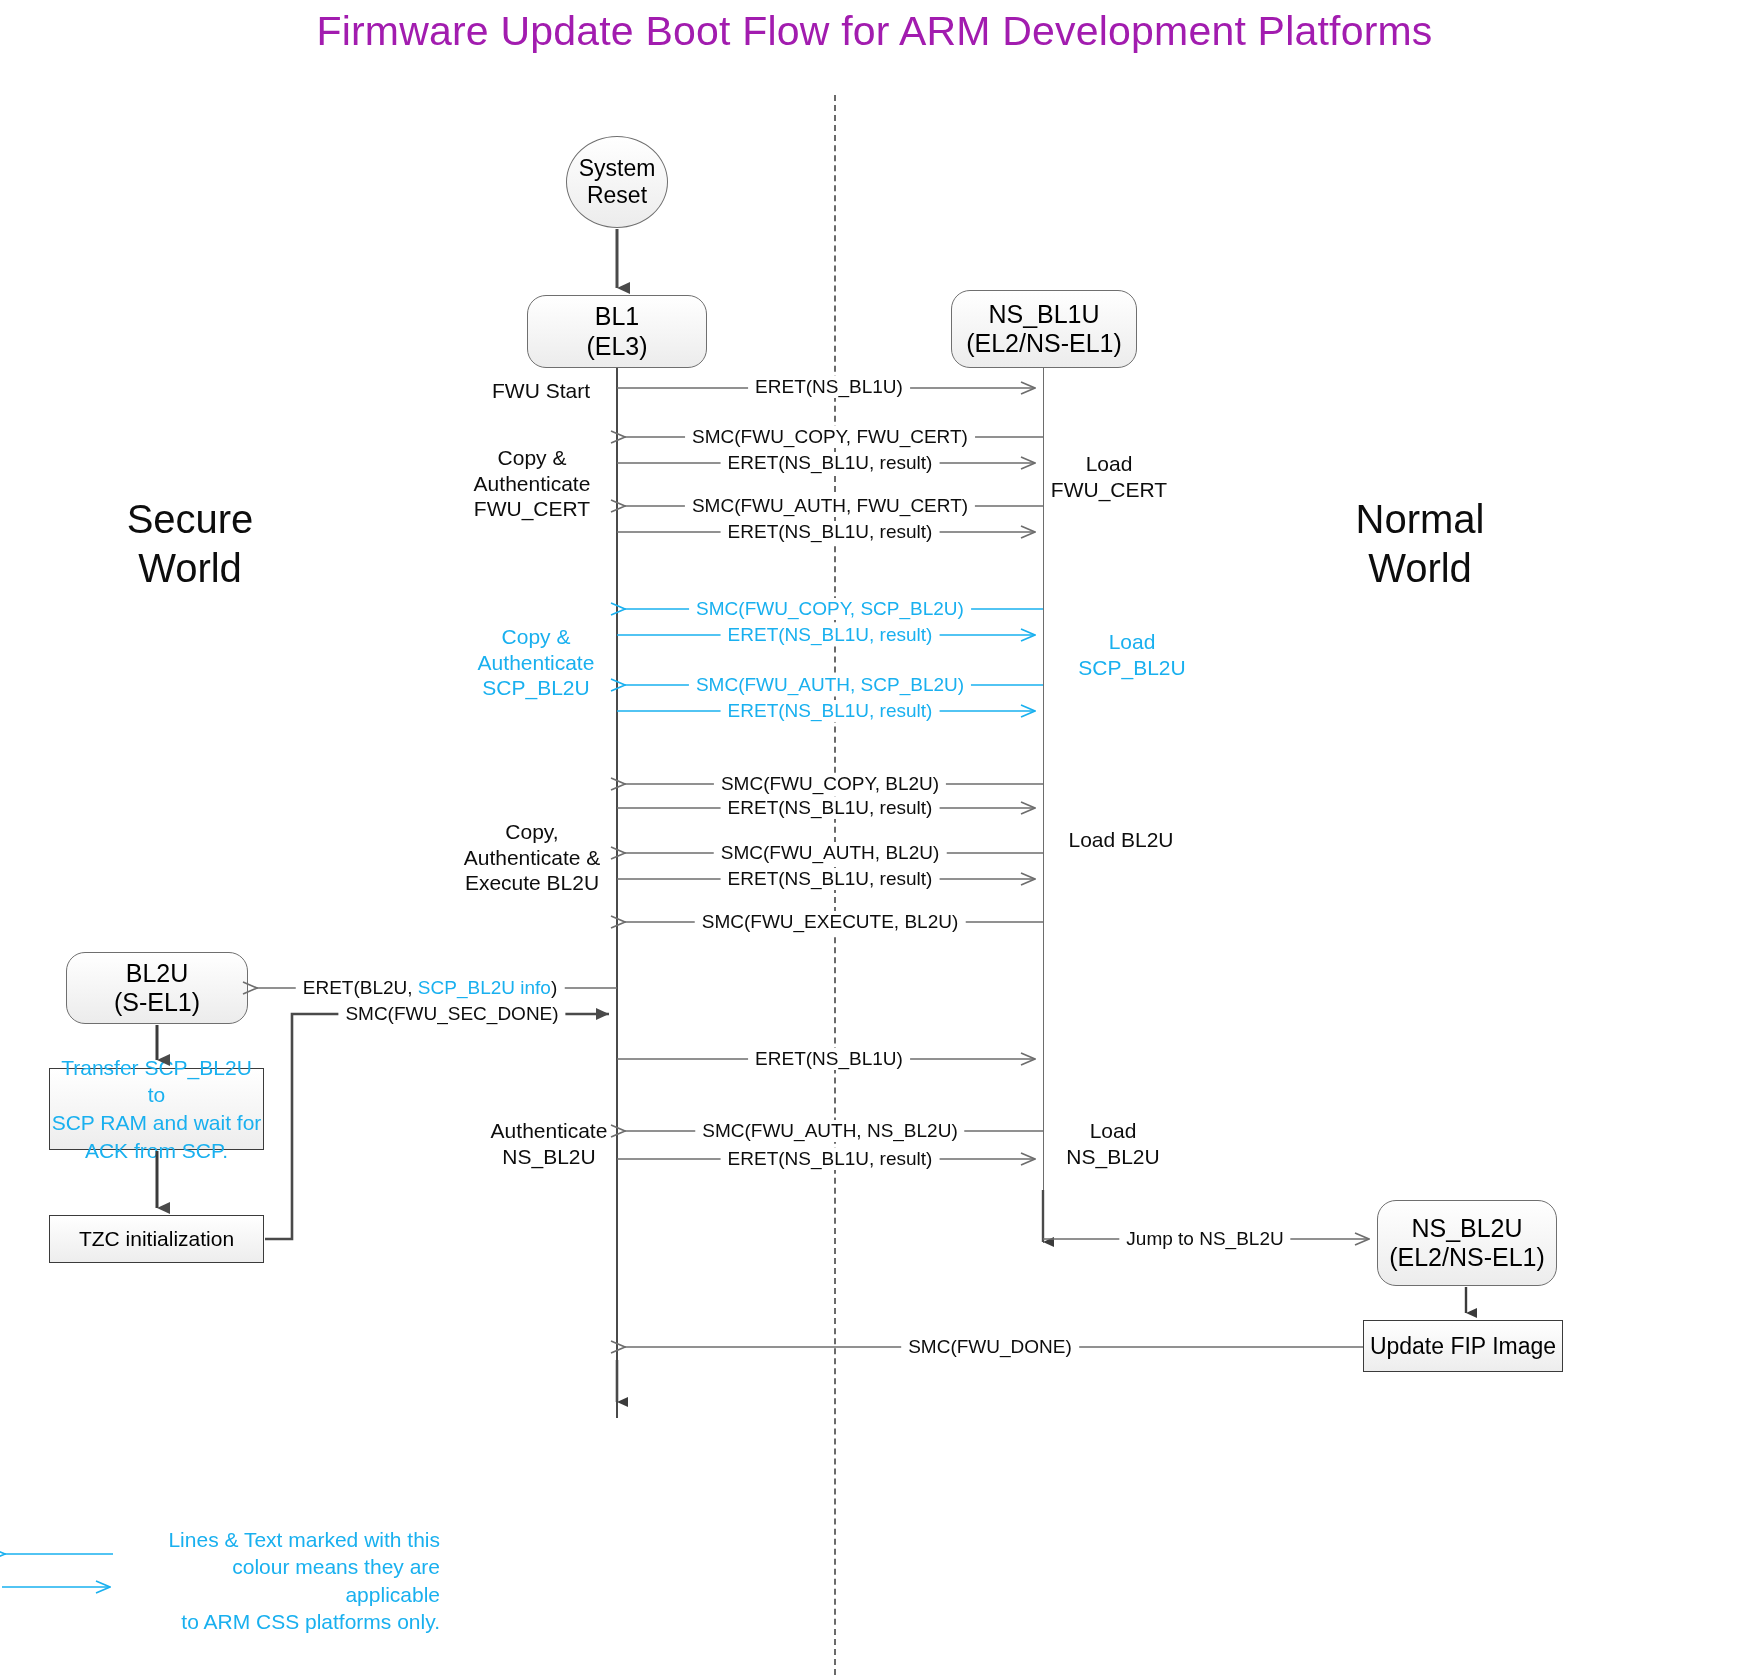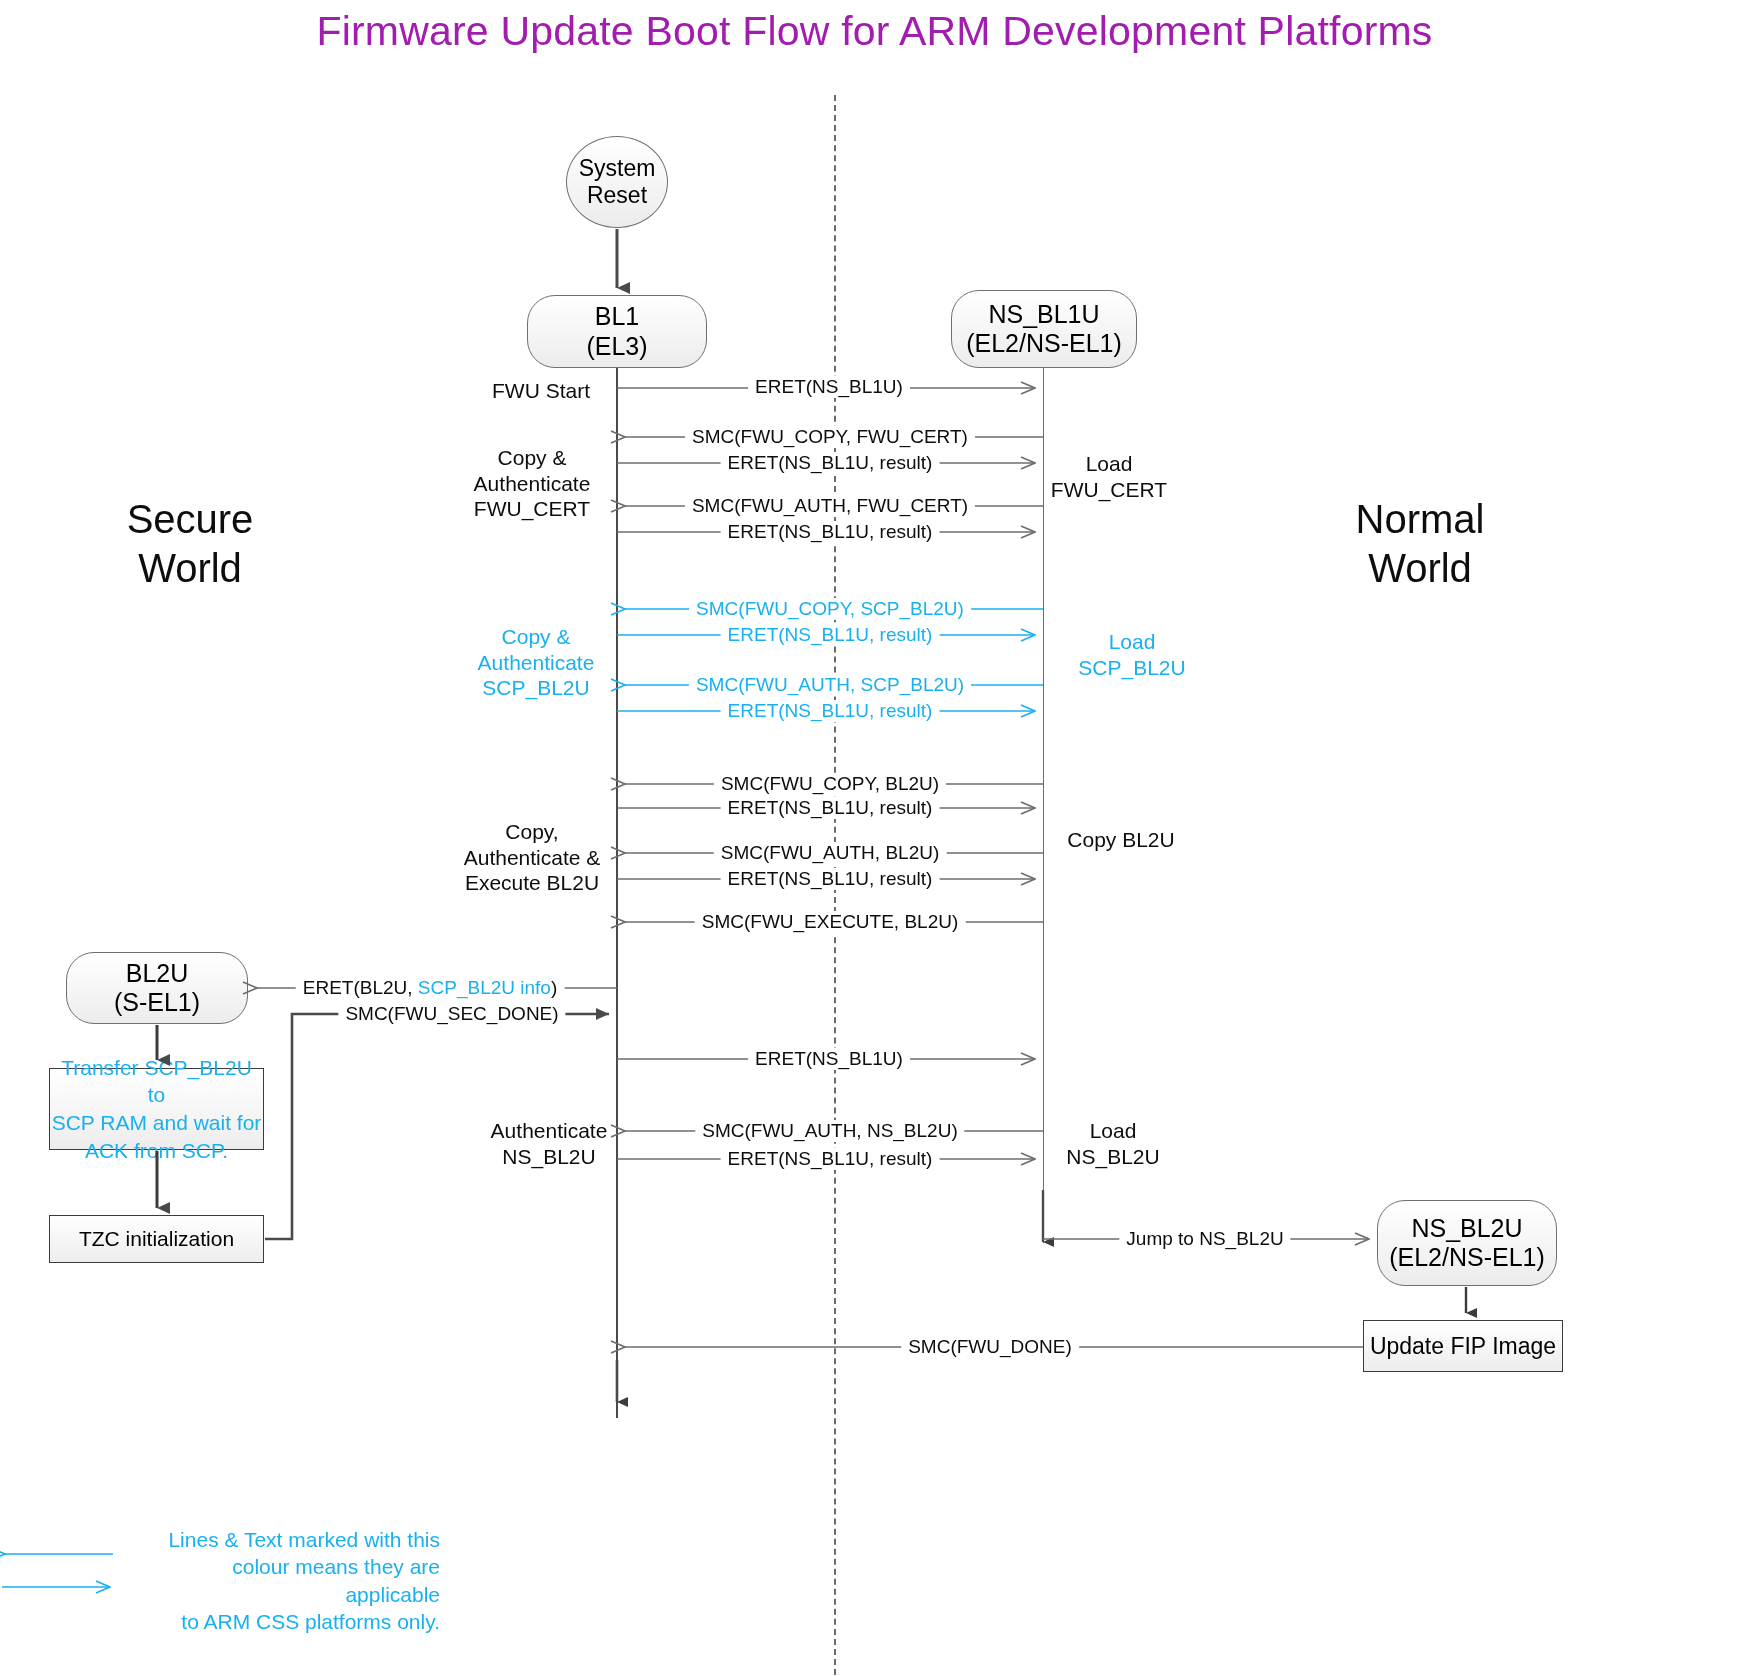--- a/index.html
+++ b/index.html
@@ -16,21 +16,21 @@
   }
 
   
   .node{
     position:absolute; box-sizing:border-box;
     background:linear-gradient(#ffffff,#ececec);
     border:1px solid #6f6f6f;
     display:flex; align-items:center; justify-content:center;
     text-align:center; color:#000; line-height:1.18;
   }
-  .node.round{border-radius:28px;}
+  .node.round{border-radius:19px;}
   .node.ellipse{border-radius:50%;}
 
   .lifeline{position:absolute;width:0;border-left:1.6px solid #6d6d6d;}
   .lifeline.dark{border-left:2px solid #4a4a4a;}
   .divider{position:absolute;width:0;border-left:2px dashed #6a6a6a;}
   .mlabel{
     position:absolute; transform:translate(-50%,-50%);
     background:#fff; padding:0 7px; font-size:19px; white-space:nowrap; color:#0d0d0d;
   }
   .mlabel.cyan{color:#19b0ef;}
@@ -252,21 +252,21 @@
     <div>Load</div>
     <div>SCP_BL2U</div>
   </div>
 
   <div class="sidelabel" style="left:532px;top:857px;">
     <div>Copy,</div>
     <div>Authenticate &amp;</div>
     <div>Execute BL2U</div>
   </div>
 
-  <div class="sidelabel" style="left:1121px;top:840px;">Copy BL2U</div>
+  <div class="sidelabel" style="left:1121px;top:840px;">Load BL2U</div>
 
   <div class="sidelabel" style="left:549px;top:1144px;">
     <div>Authenticate</div>
     <div>NS_BL2U</div>
   </div>
 
   <div class="sidelabel" style="left:1113px;top:1144px;">
     <div>Load</div>
     <div>NS_BL2U</div>
   </div>

